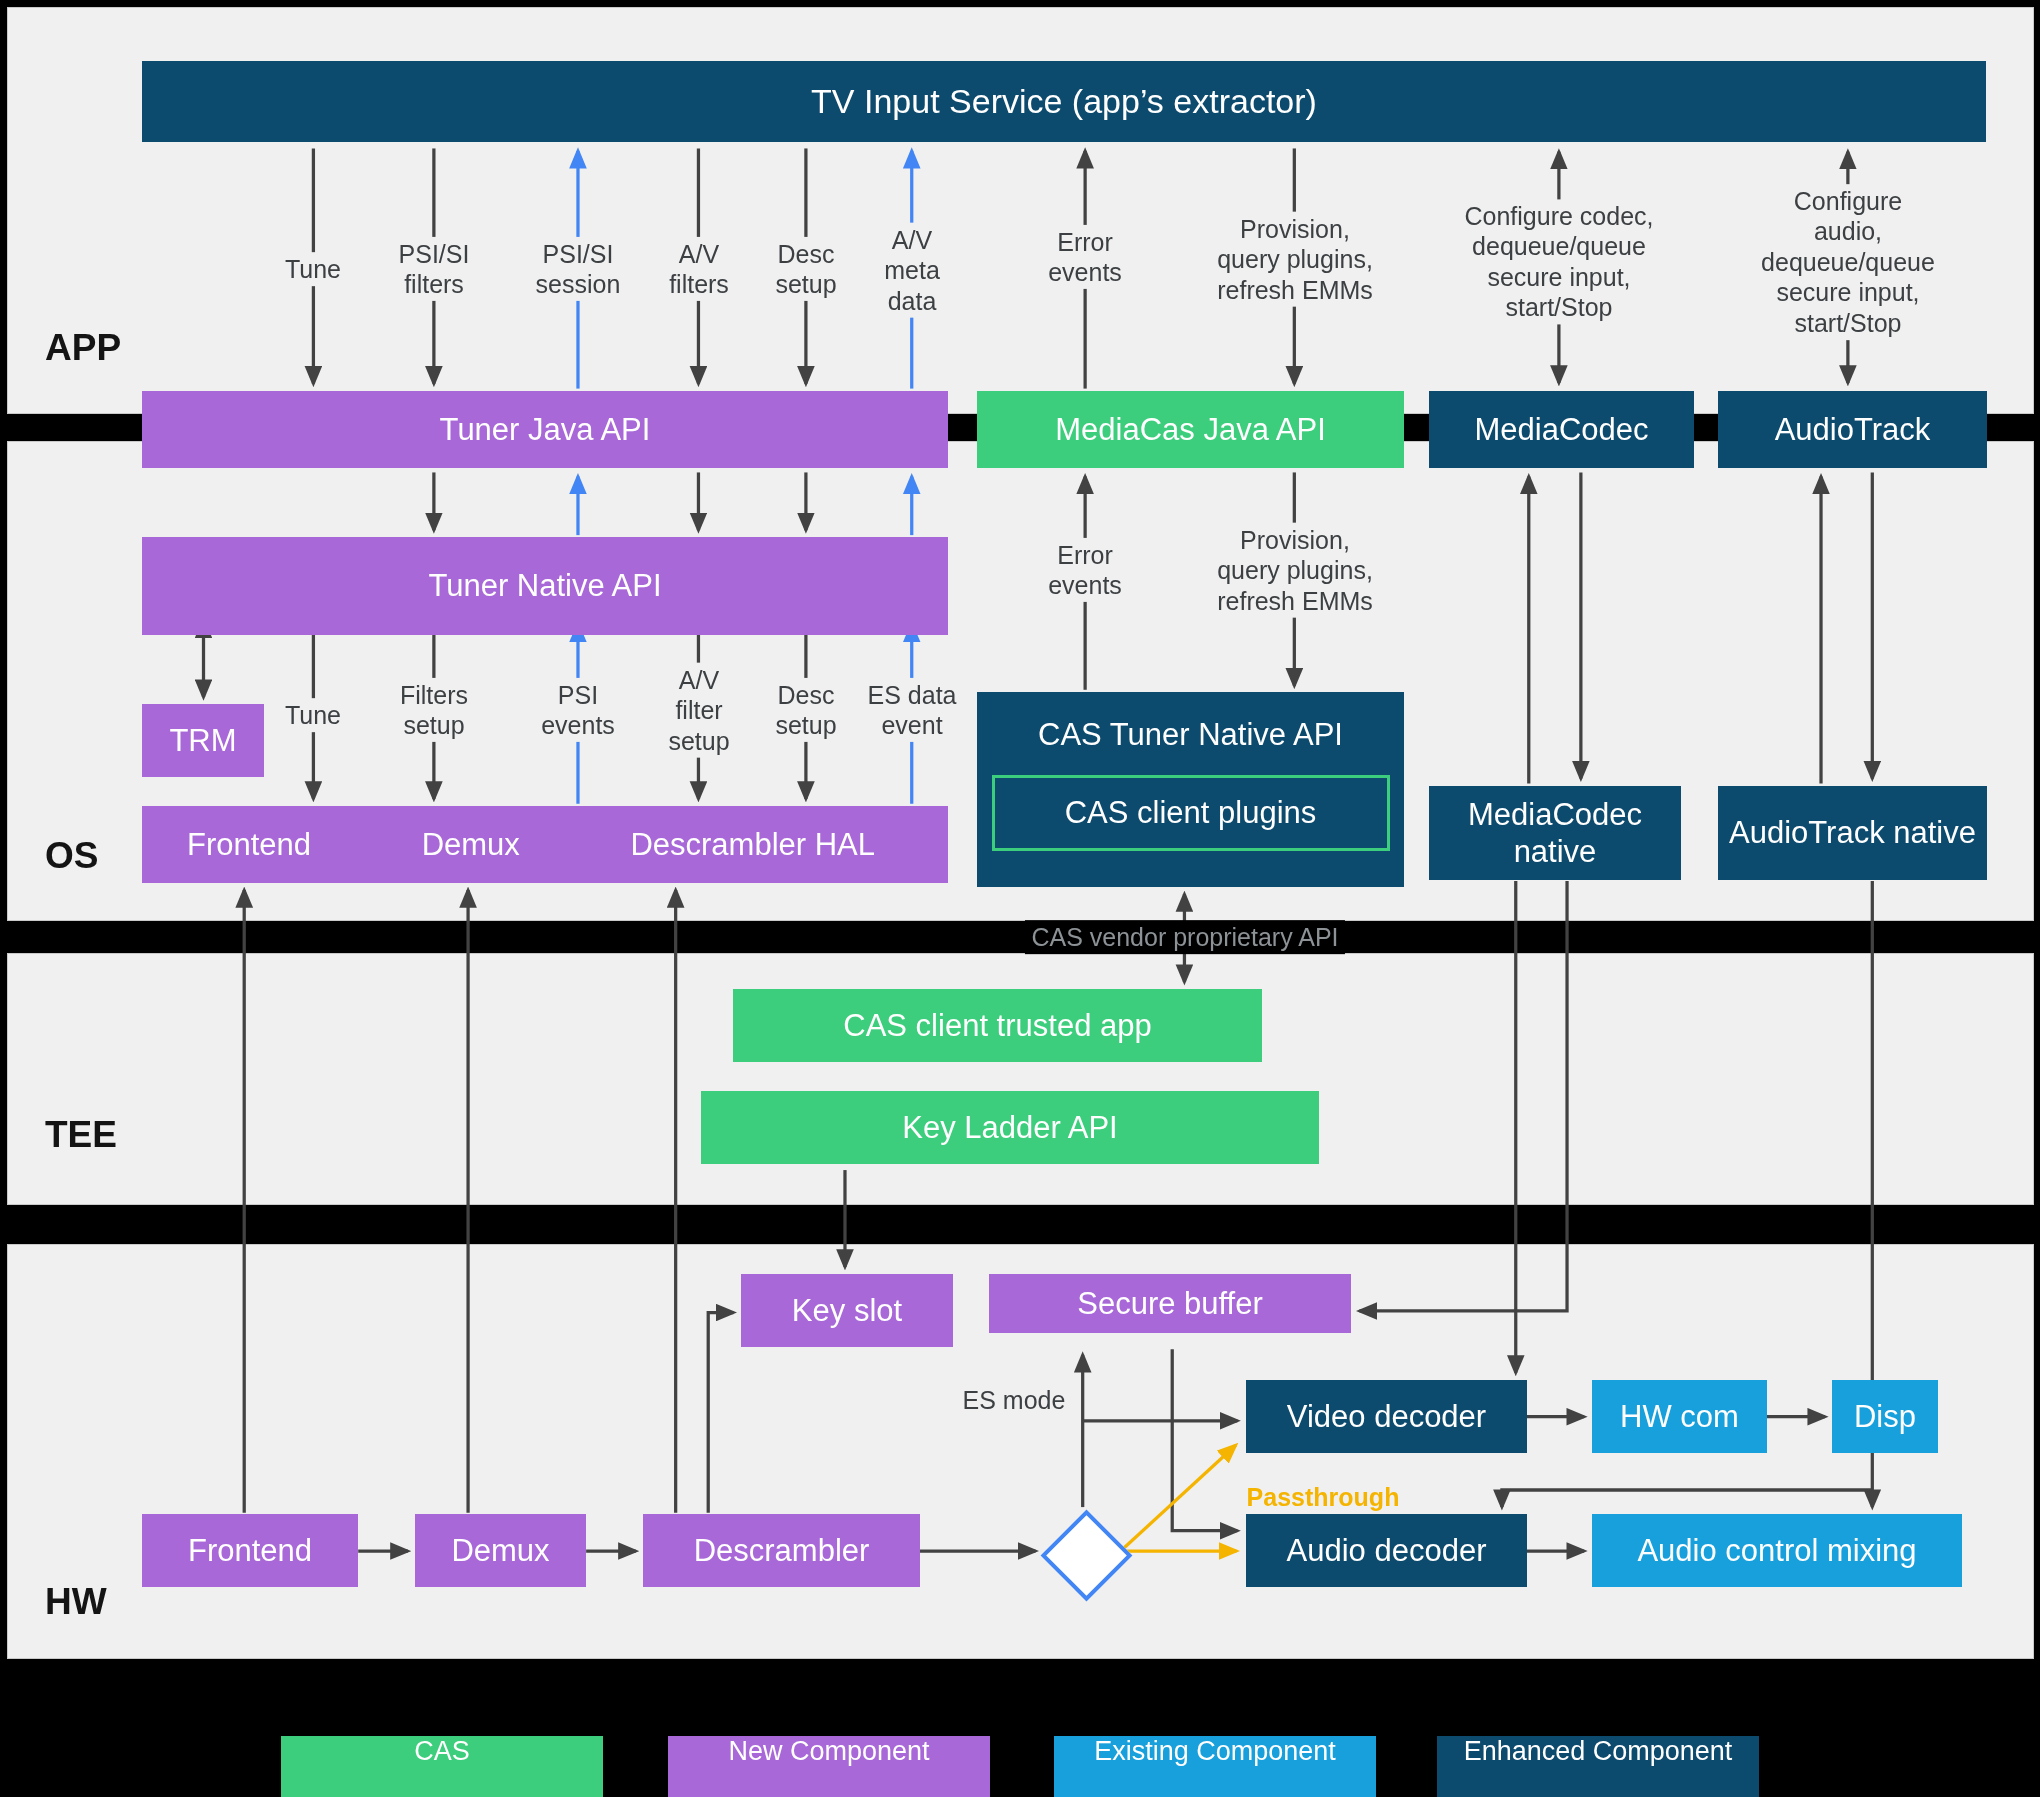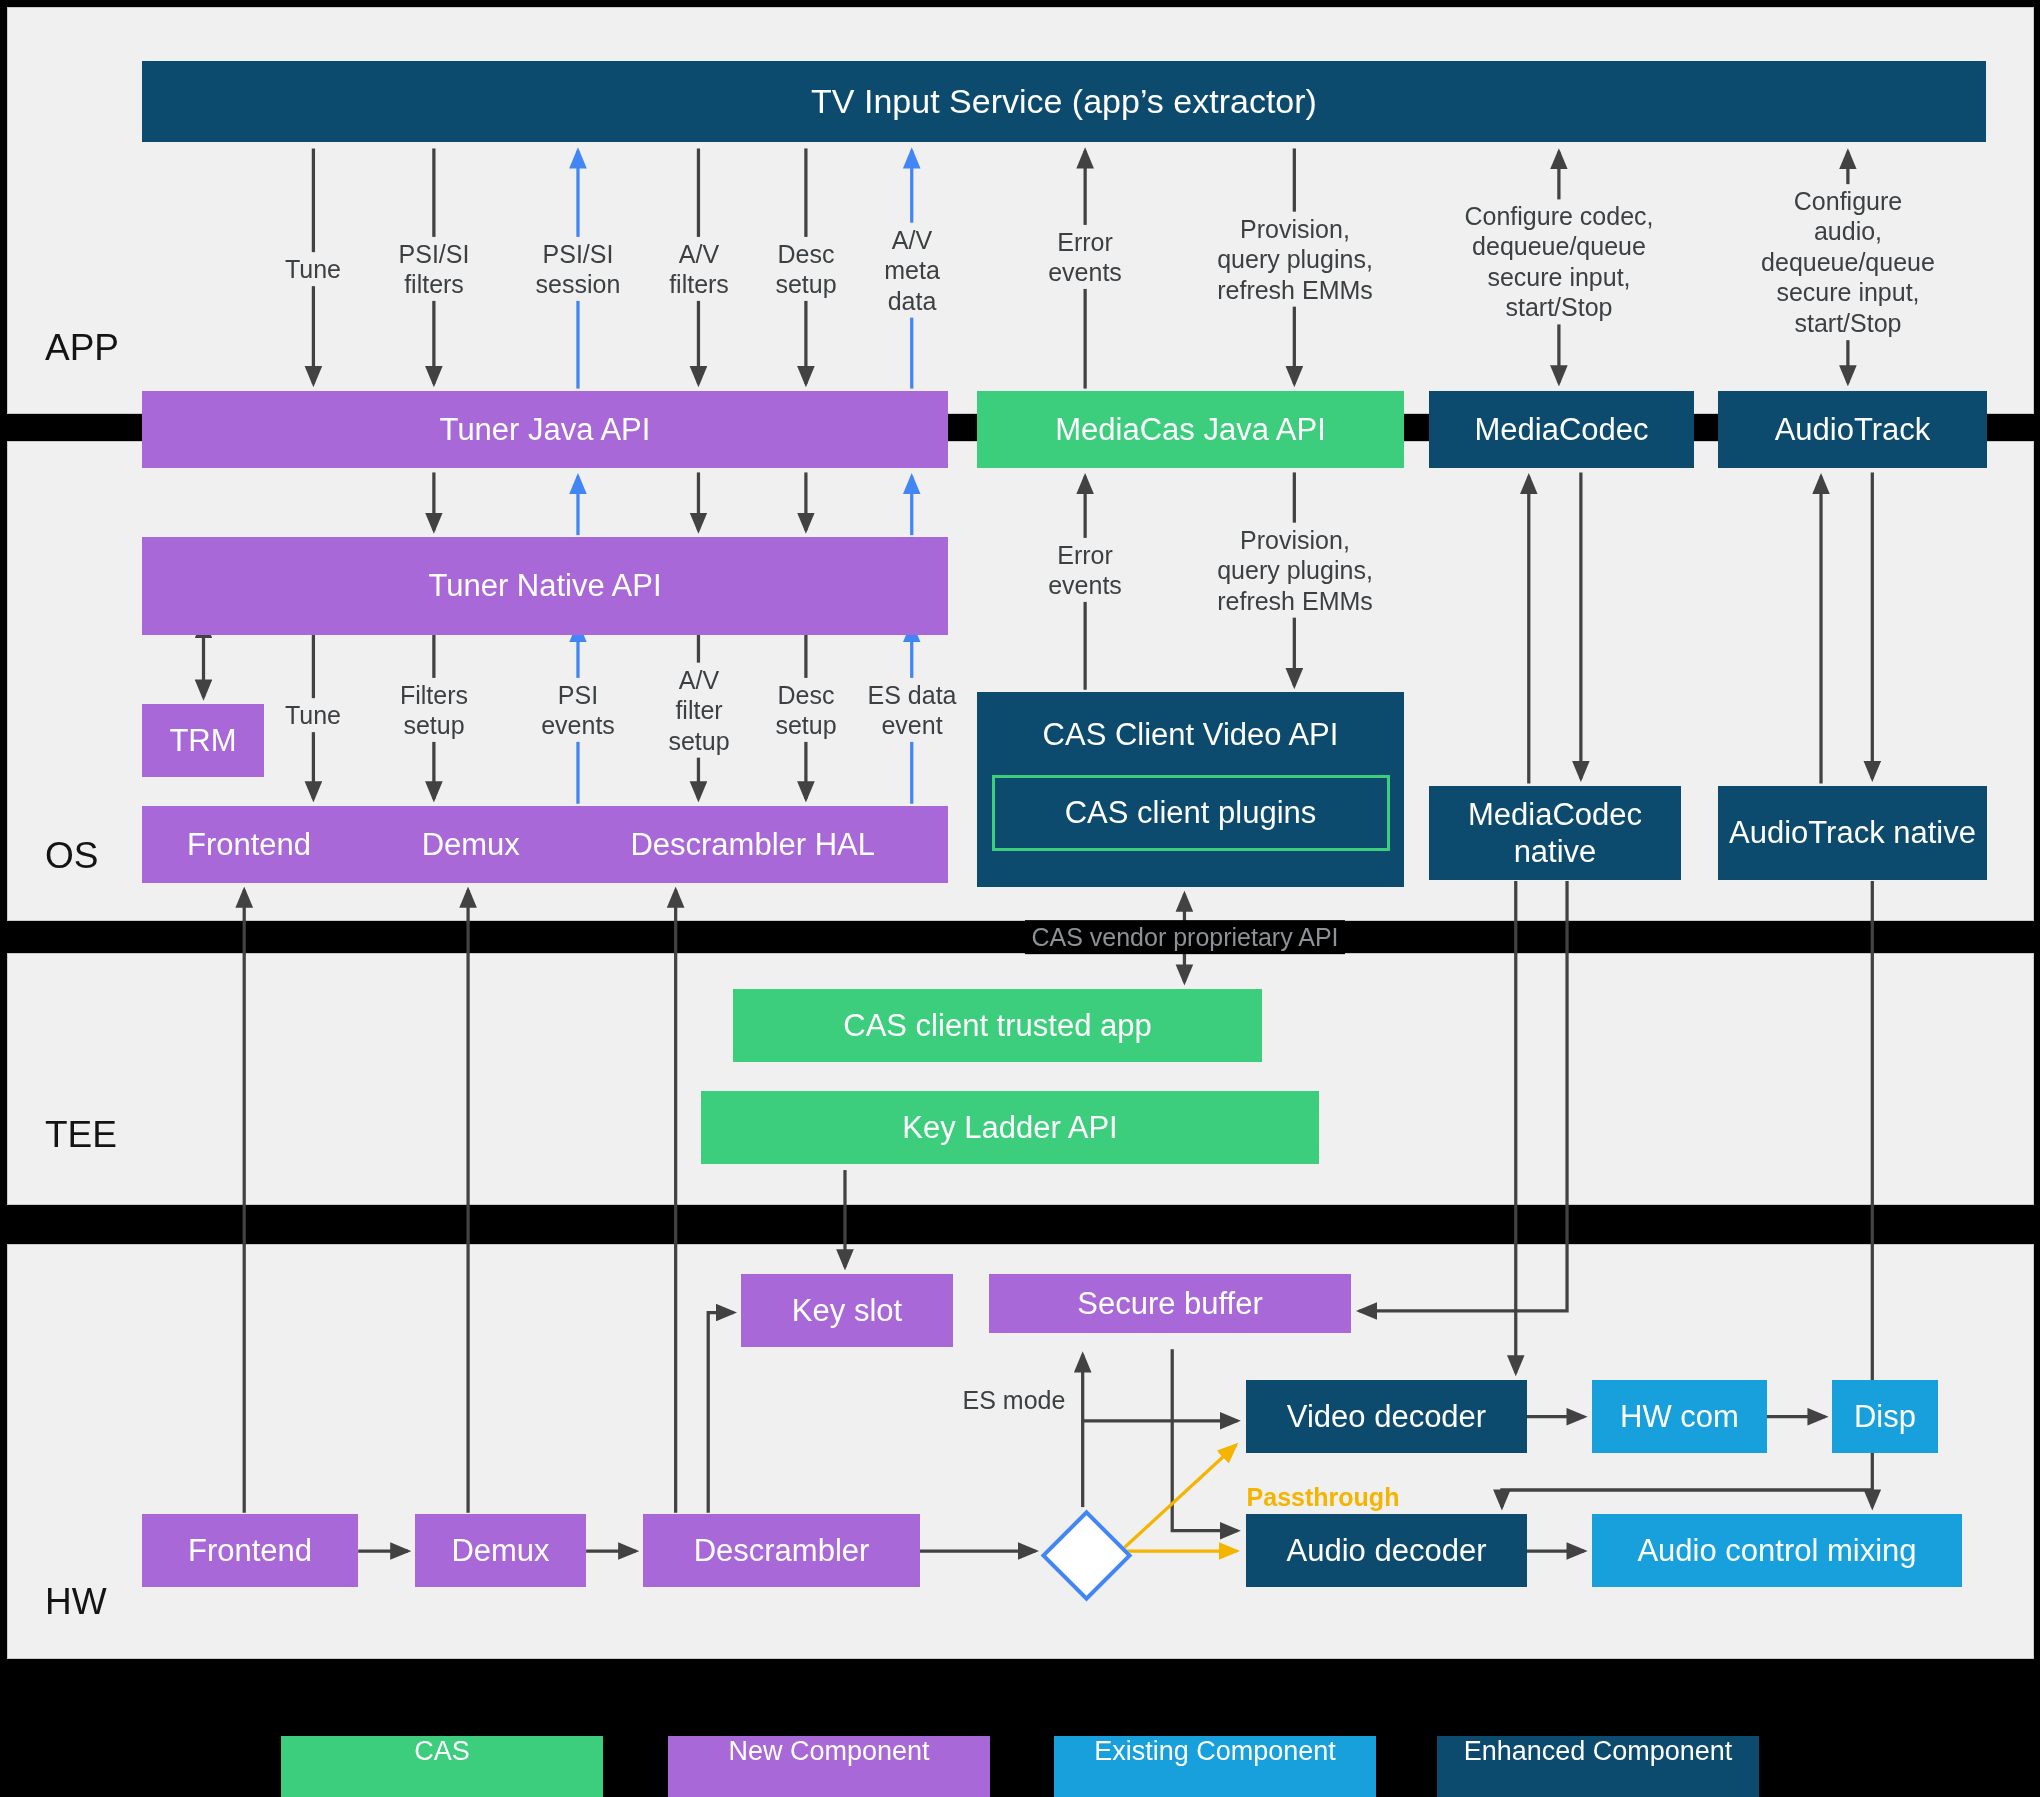--- a/index.html
+++ b/index.html
@@ -14,21 +14,21 @@
   .blue{background:#18A0DC}
   .banner{font-size:34px;}
   .hal-box{justify-content:space-between;padding:0 73px 0 45px;}
   .cas-outer{flex-direction:column;justify-content:flex-start;padding-top:24.4px;}
   .cas-inner{margin-top:21px;width:392px;height:70px;border:3.3px solid #3CCE7C;
              display:flex;align-items:center;justify-content:center;}
   .alabel{position:absolute;z-index:12;transform:translate(-50%,-50%);background:#F0F0F0;
           color:#3C4043;font-size:25px;line-height:1.22;text-align:center;white-space:pre-line;padding:1.6px 6.5px;}
   .band-label{background:#000;color:#8C9296;}
   .yellow-label{background:transparent;color:#F4B400;font-weight:700;}
-  .layer-label{position:absolute;z-index:12;font-weight:400;font-size:37px;color:#141414;}
+  .layer-label{position:absolute;z-index:12;font-weight:700;font-size:37px;color:#141414;}
   .diamond{position:absolute;z-index:9;background:#fff;border:4.9px solid #4285F4;transform:rotate(45deg);}
   .legend-box{position:absolute;z-index:10;display:flex;align-items:flex-start;justify-content:center;
               color:#fff;font-size:27px;}
 </style>
 </head>
 <body>
 
 <div class="stage">
 
   <div class="panel" style="left:6.5px;top:6.5px;width:2027px;height:407px"></div>
@@ -120,21 +120,21 @@
   <div class="box purple" style="left:142px;top:537px;width:806px;height:98px">Tuner Native API</div>
   <div class="box purple" style="left:142px;top:704px;width:122px;height:73px">TRM</div>
 
   <div class="box purple hal-box" style="left:142px;top:806px;width:806px;height:77px">
     <span>Frontend</span>
     <span>Demux</span>
     <span>Descrambler HAL</span>
   </div>
 
   <div class="box orange cas-outer" style="left:977px;top:692px;width:427px;height:195px">
-    <span>CAS Client Video API</span>
+    <span>CAS Tuner Native API</span>
     <div class="cas-inner">
       <span>CAS client plugins</span>
     </div>
   </div>
 
   <div class="box orange" style="left:1429px;top:786px;width:252px;height:94px">MediaCodec native</div>
   <div class="box orange" style="left:1718px;top:786px;width:269px;height:94px">AudioTrack native</div>
 
   <div class="box green" style="left:733px;top:989px;width:529px;height:73px">CAS client trusted app</div>
   <div class="box green" style="left:701px;top:1091px;width:618px;height:73px">Key Ladder API</div>

